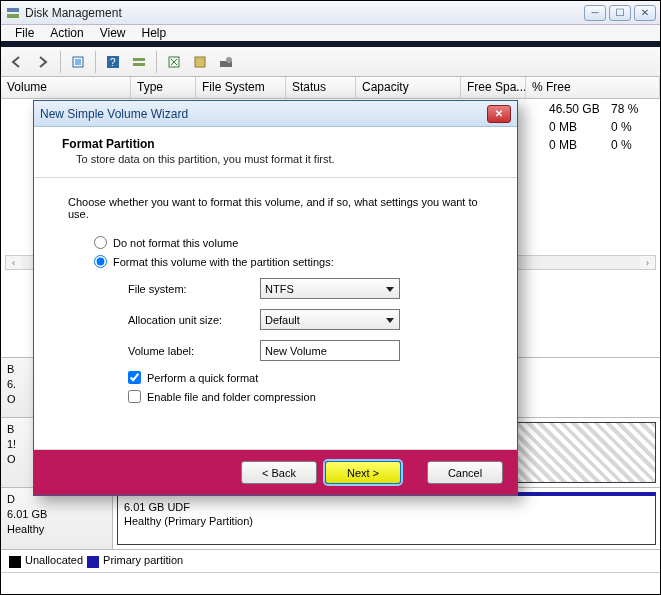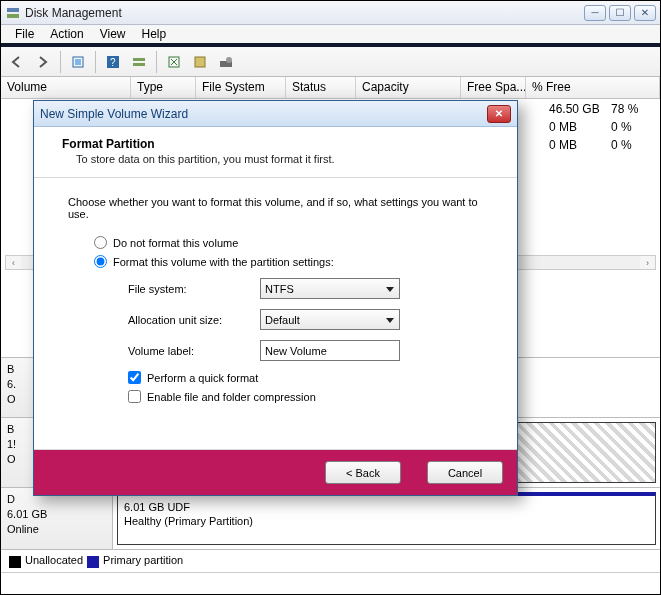--- a/index.html
+++ b/index.html
@@ -39,21 +39,21 @@
     display:flex;align-items:center;justify-content:center;
     font-size:10px;color:#3b5070;
     cursor:pointer;
   }
   .menubar {
     height: 22px;
     display: flex;
     align-items: center;
     padding: 0 6px;
     gap: 0;
-    border-bottom: 4px solid #0f172a;
+    border-bottom: 6px solid #0f172a;
     background:#f6f6f6;
   }
   .menubar span { padding: 2px 8px; cursor:pointer;}
   .toolbar {
     height: 30px;
     border-bottom: 1px solid #bcbcbc;
     background: linear-gradient(#f9f9f9,#efefef);
     display: flex;
     align-items: center;
     padding: 0 4px;
@@ -324,21 +324,21 @@
     </div>
     <div class="disk-right">
       <div class="part-box unalloc black-header" style="flex:0 0 110px;border-right:none;"></div>
       <div class="part-box unalloc" style="flex:1;"></div>
     </div>
   </div>
   <div class="disk-row" style="height:62px;">
     <div class="disk-left">
       <div>D</div>
       <div>6.01 GB</div>
-      <div>Online</div>
+      <div>Healthy</div>
     </div>
     <div class="disk-right">
       <div class="part-box" style="border-top:4px solid #1a1aa6;">
         <div>6.01 GB UDF</div>
         <div>Healthy (Primary Partition)</div>
       </div>
     </div>
   </div>
   <div class="legend">
     <span><span class="leg-sq" style="background:#000"></span><span>Unallocated</span></span>
@@ -391,16 +391,17 @@
       <input type="checkbox" checked="" style="">
       <label>Perform a quick format</label>
     </div>
     <div class="check-row">
       <input type="checkbox" style="">
       <label>Enable file and folder compression</label>
     </div>
   </div>
   <div class="wiz-footer">
     <div class="btn">&lt; Back</div>
+    <div class="btn next">Next &gt;</div>
     <div style="width:10px;"></div>
     <div class="btn">Cancel</div>
   </div>
 </div>
 
 </body></html>

